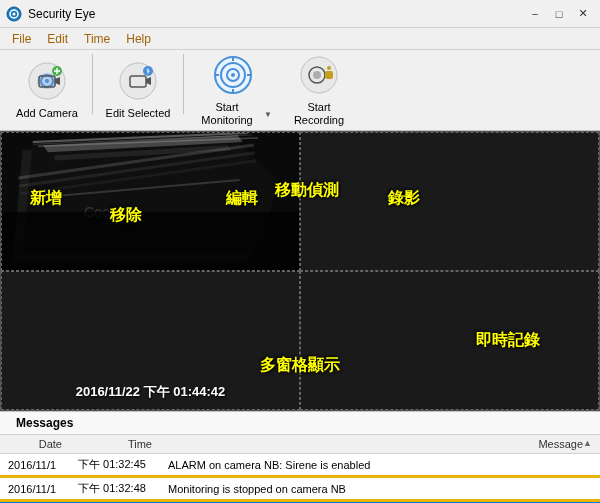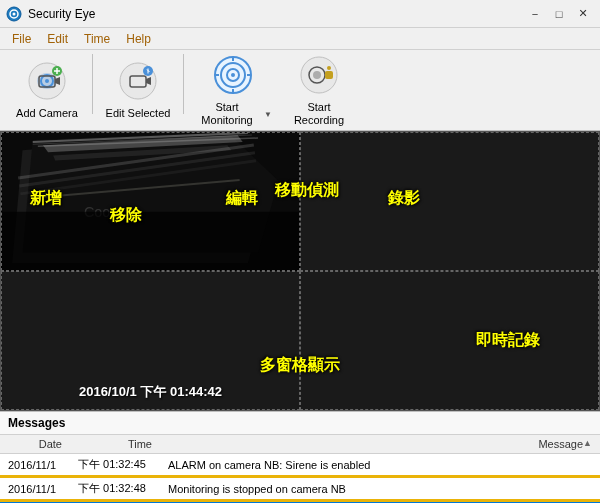--- a/index.html
+++ b/index.html
@@ -210,21 +210,21 @@
 
     
     .messages-panel {
       background: white;
       border-top: 1px solid #c0c0c0;
       flex: 1;
       display: flex;
       flex-direction: column;
     }
     .messages-header {
-      padding: 4px 8px;
+      padding: 4px 16px;
       font-size: 12px;
       font-weight: bold;
       border-bottom: 1px solid #d0d0d0;
       background: #f8f8f8;
     }
     .messages-table {
       width: 100%;
       border-collapse: collapse;
       font-size: 11px;
     }
@@ -403,21 +403,21 @@
             <text x="80" y="85" fill="rgba(255,255,255,0.15)" font-size="14" font-family="Arial">Coo</text>
 
             <rect x="0" y="80" width="290" height="60" fill="rgba(0,0,0,0.7)"></rect>
           </svg>
         </div>
       </div>
 
       <div class="video-cell"></div>
 
       <div class="video-cell">
-        <span class="video-timestamp">2016/10/1 下午 01:44:42</span>
+        <span class="video-timestamp">2016/11/22 下午 01:44:42</span>
       </div>
 
       <div class="video-cell"></div>
     </div>
 
     <span class="annotation ann-多窗格">多窗格顯示</span>
     <span class="ann-即時記錄 annotation">即時記錄</span>
   </div>
 
   <div class="messages-panel">

